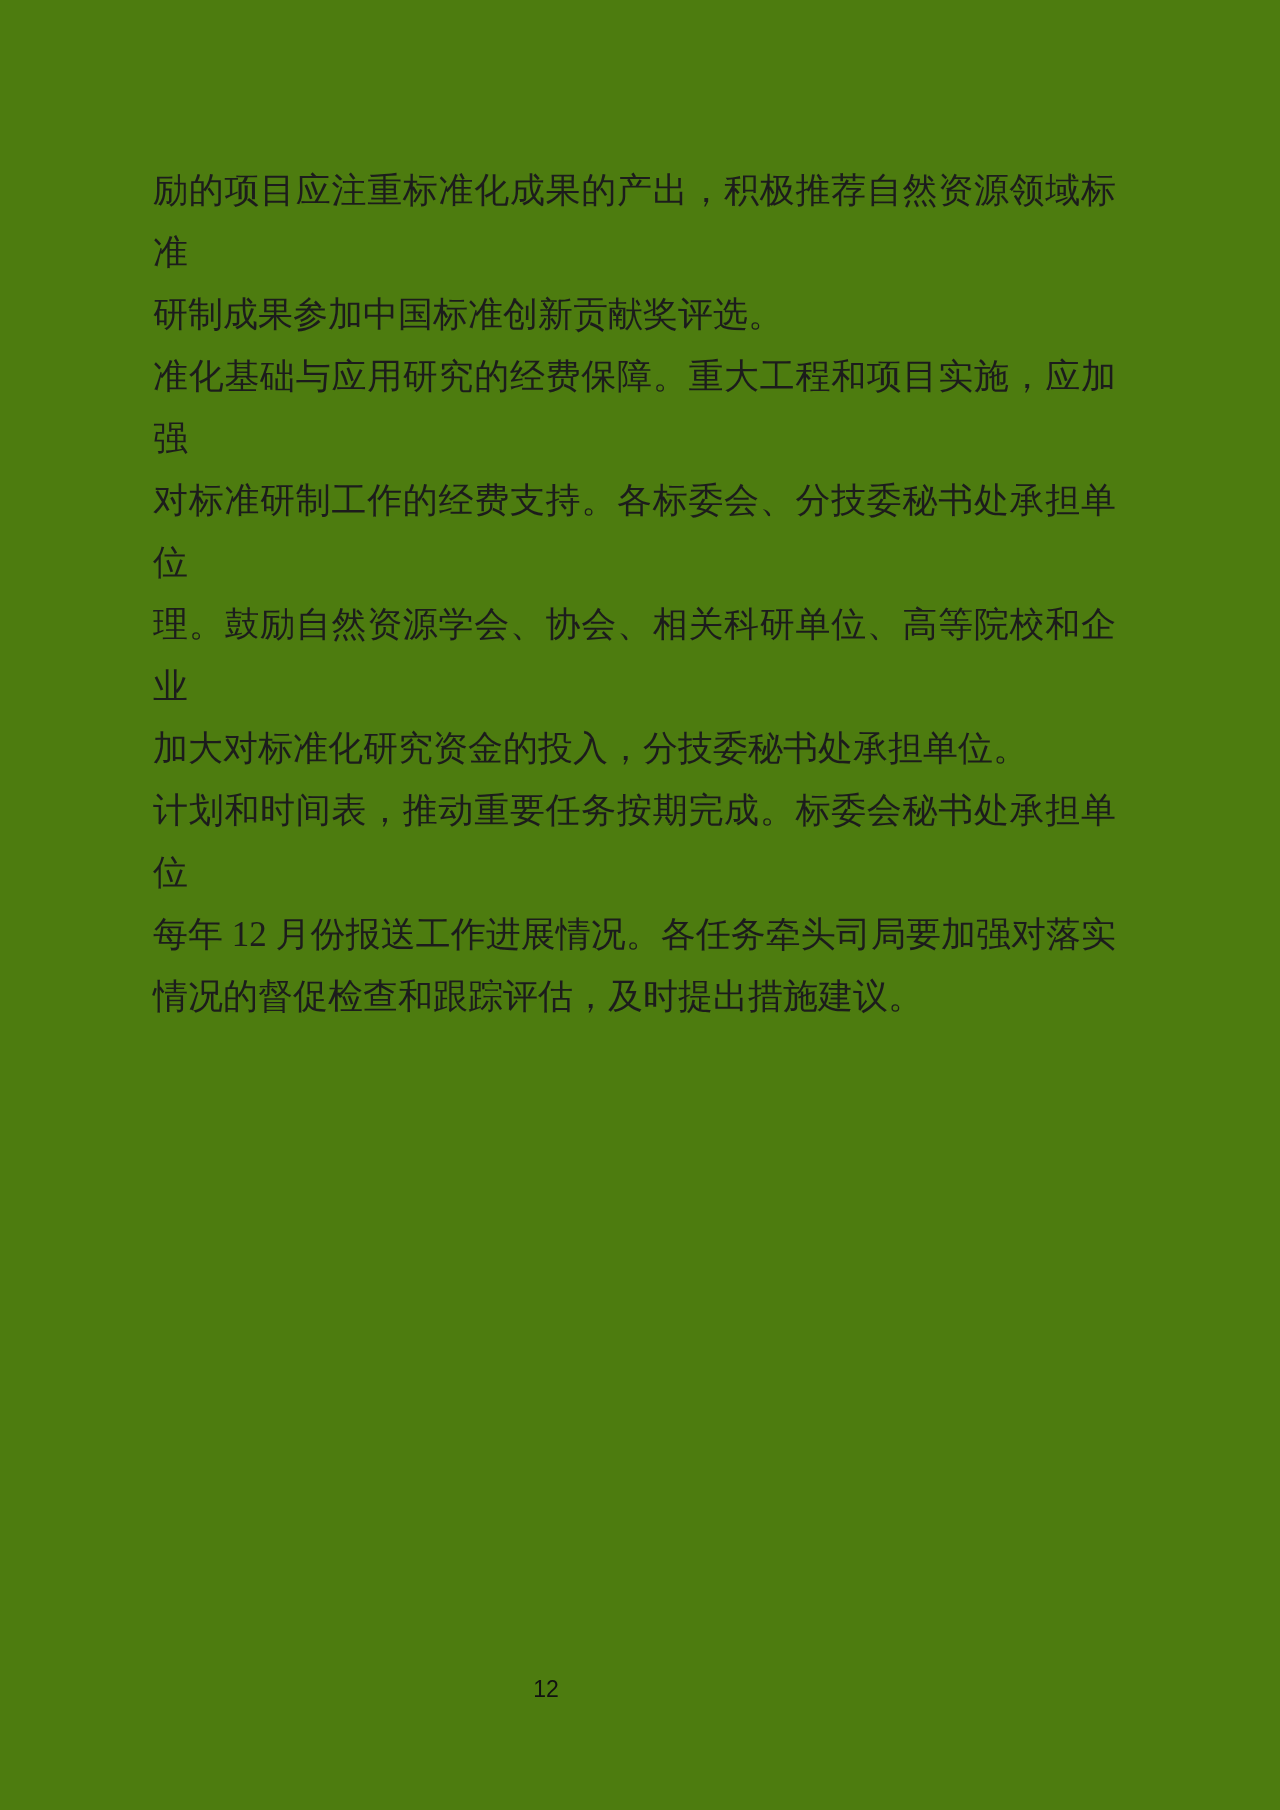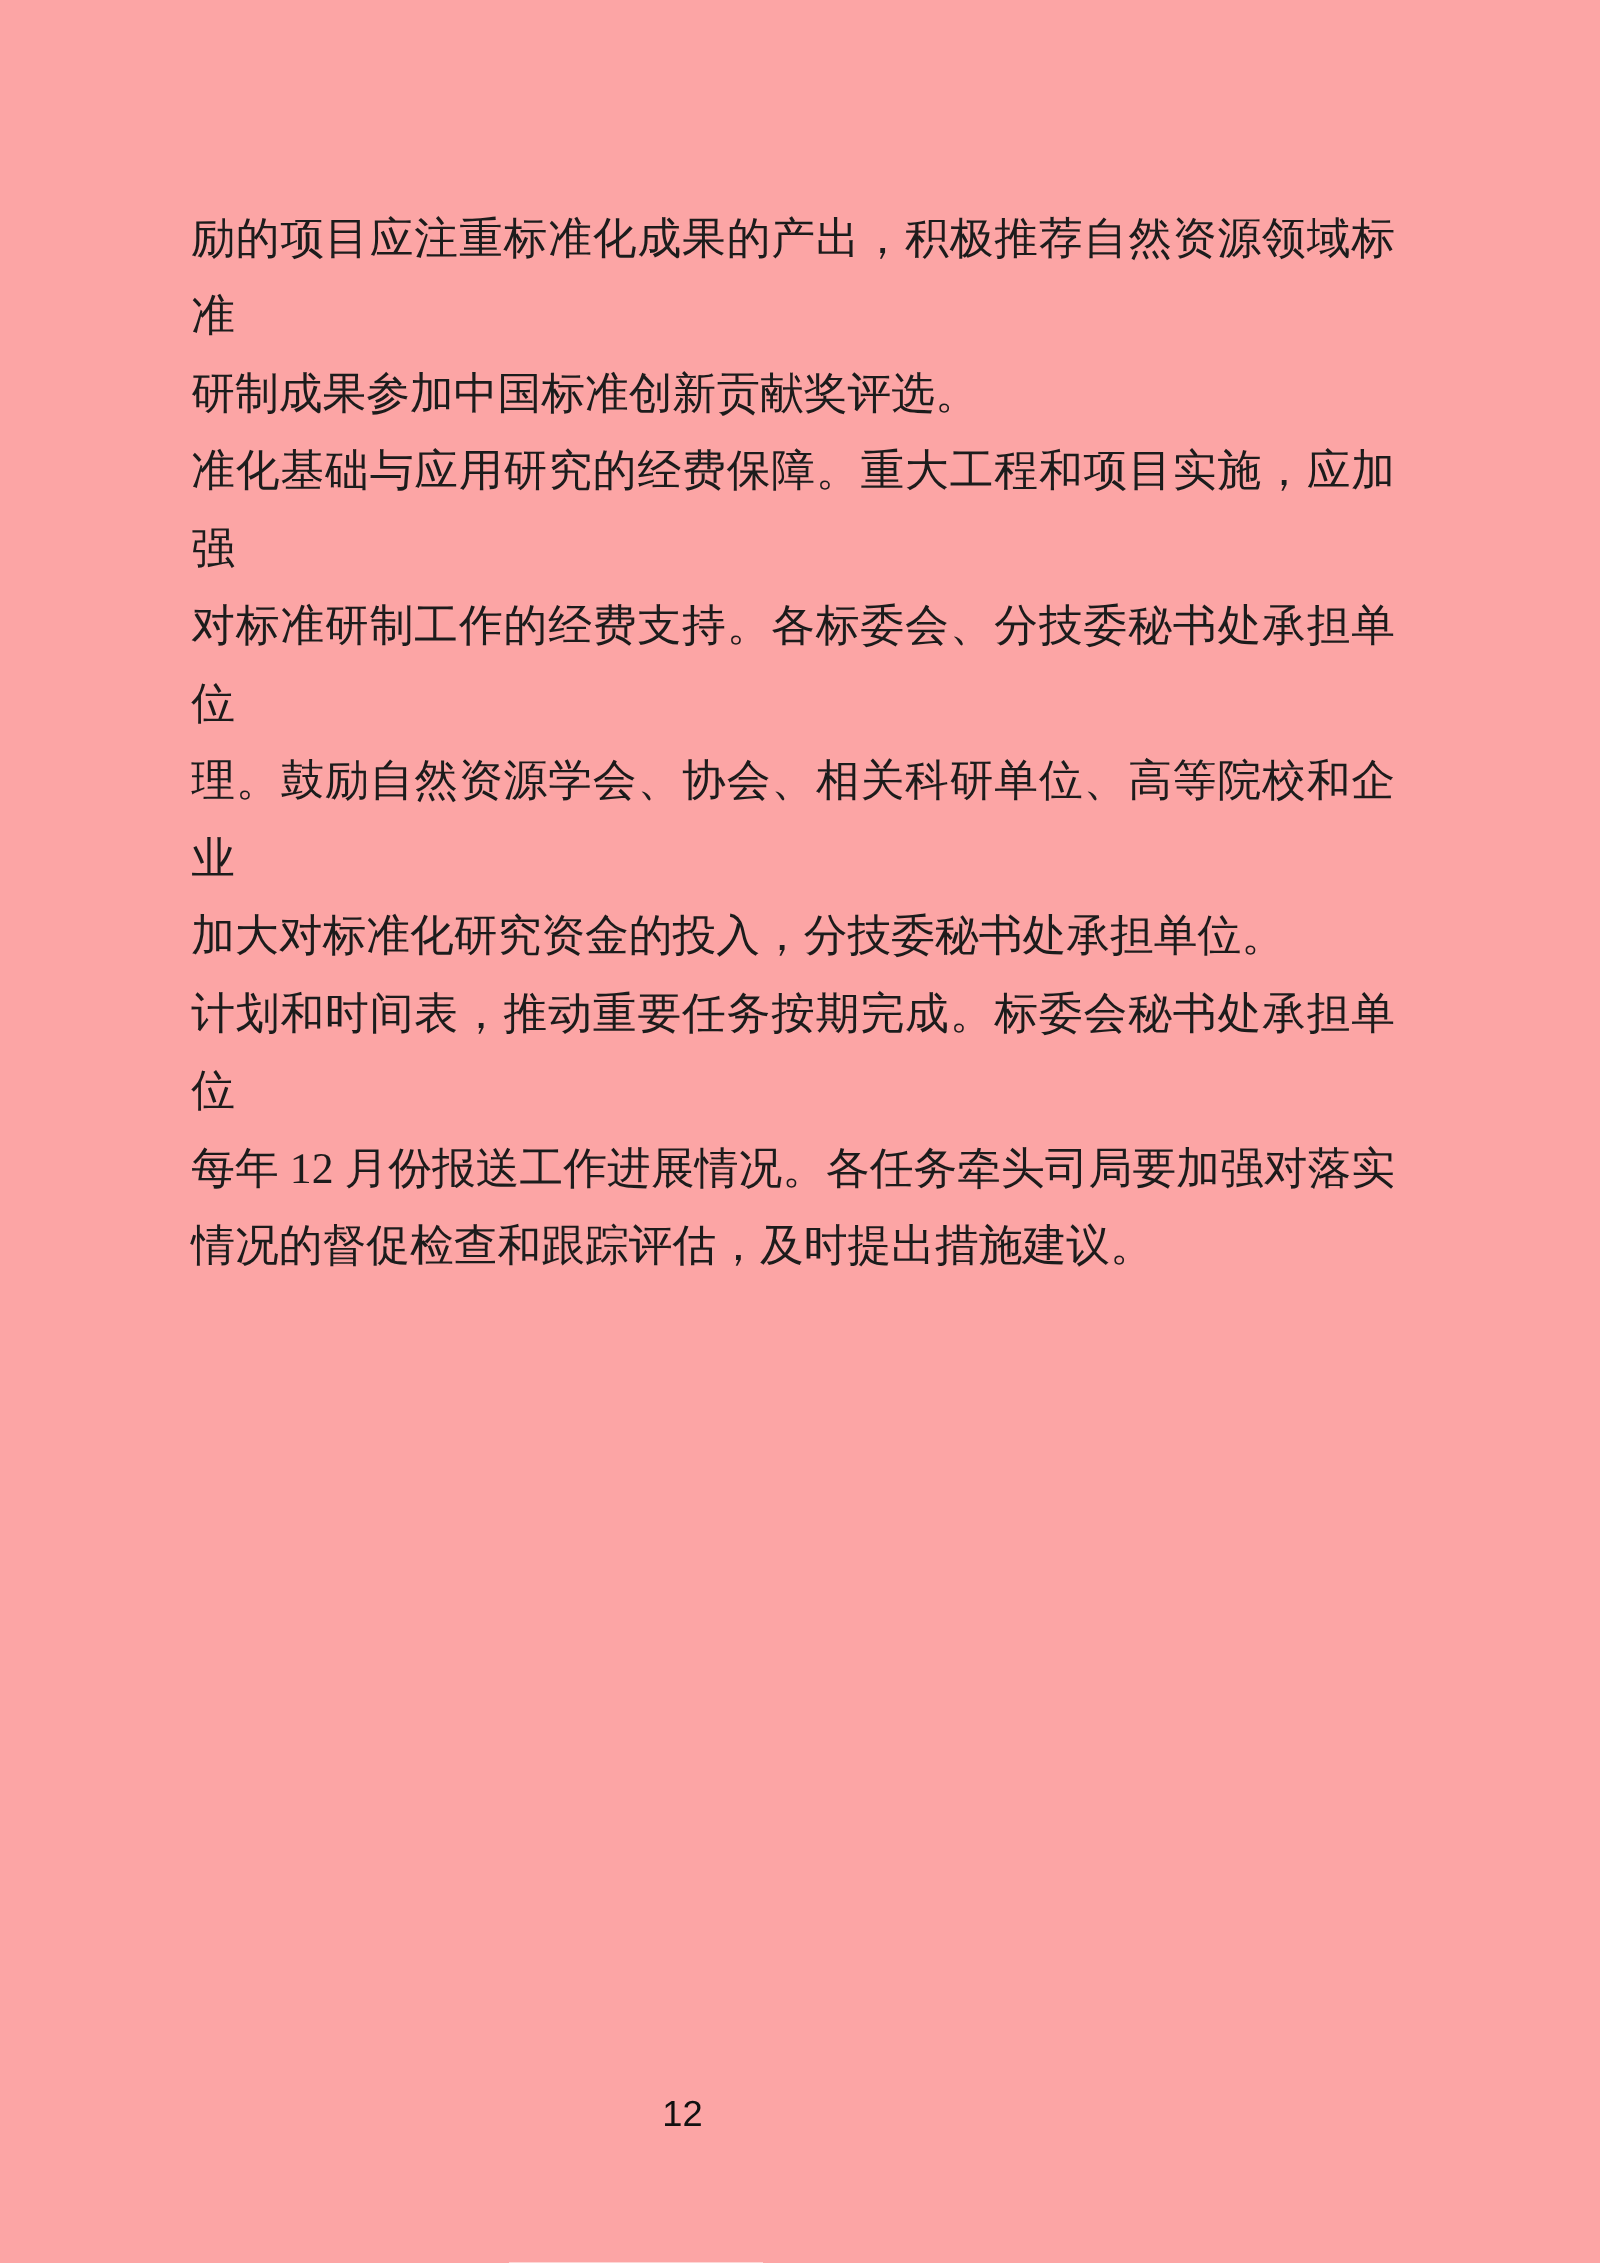--- a/index.html
+++ b/index.html
@@ -6,21 +6,21 @@
   * { margin: 0; padding: 0; box-sizing: border-box; }
   html, body {
     width: 1280px;
     background: #ffffff;
     font-family: "Liberation Serif", "DejaVu Serif", serif;
   }
   .page {
     position: relative;
     width: 1280px;
     height: 1810px;
-    background: #fca5a5;
+    background: #4d7c0f;
     overflow: hidden;
   }
   .text-block {
     position: absolute;
     left: 153px;
     top: 160px;
     width: 963px;
     color: #1c1c1c;
     font-size: 35px;
     line-height: 62px;
@@ -42,21 +42,21 @@
   .bold {
     font-weight: 700;
   }
   .page-number {
     position: absolute;
     top: 1676px;
     left: 0;
     width: 1092px;
     text-align: center;
     font-family: "Liberation Sans", "DejaVu Sans", sans-serif;
-    font-size: 29px;
+    font-size: 23px;
     color: #111111;
   }
 </style>
 </head>
 <body>
 
 <div class="page">
 
   <div class="text-block">
 

